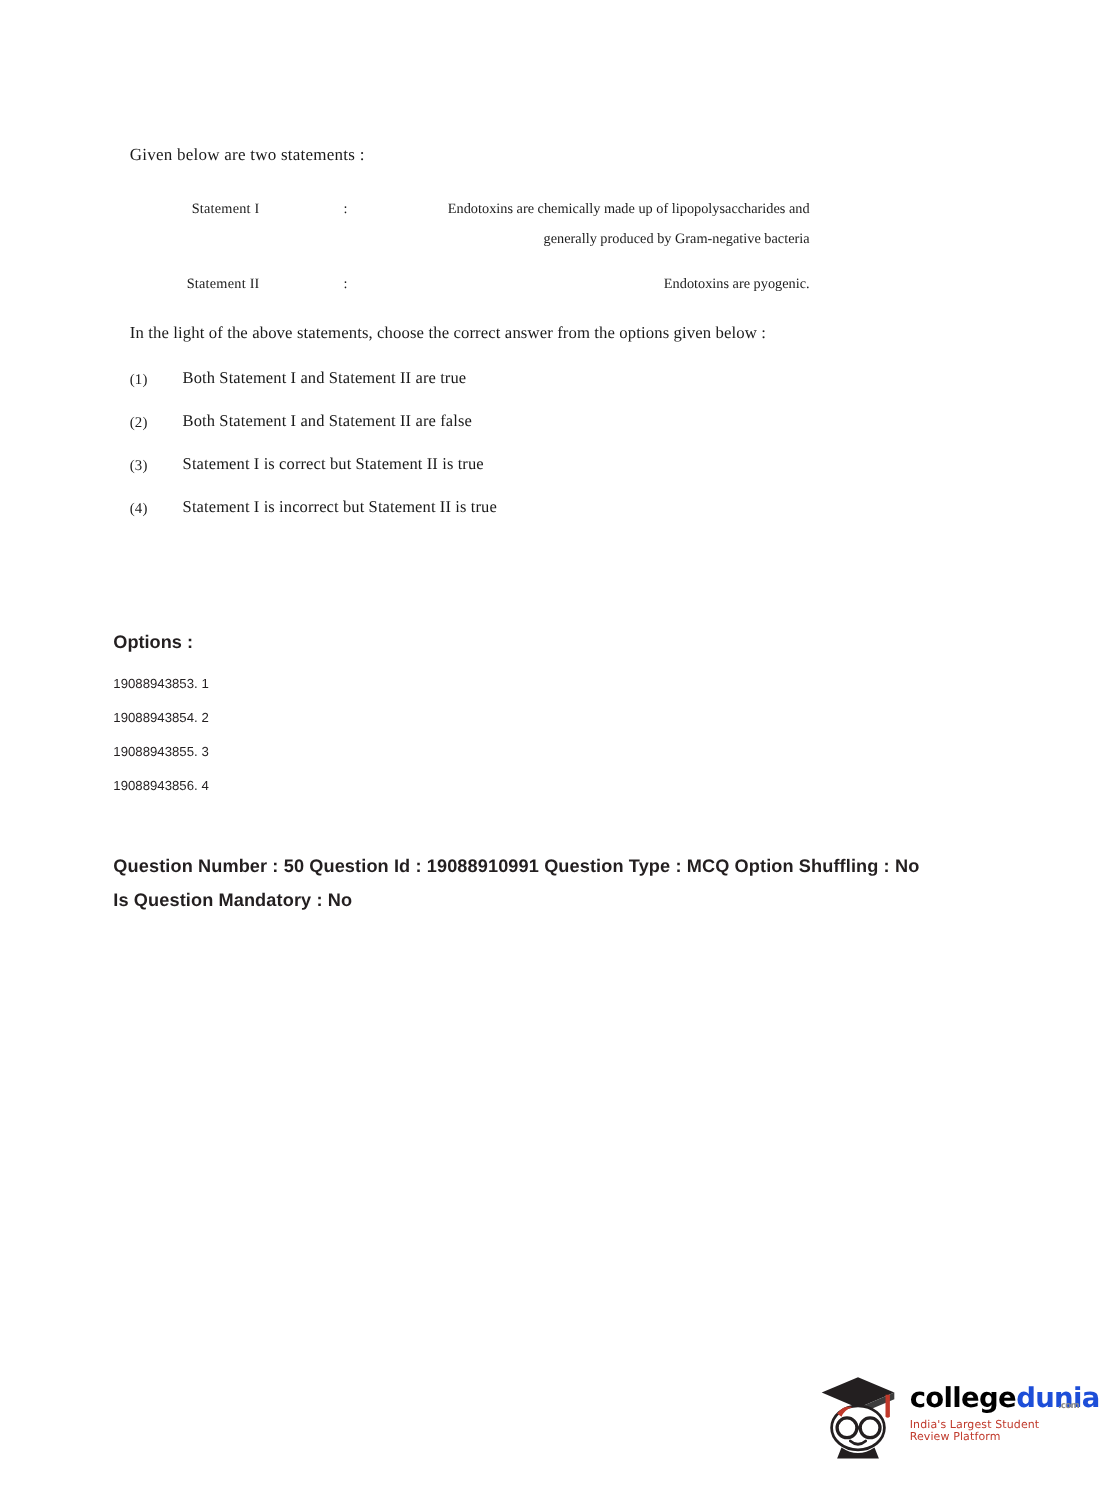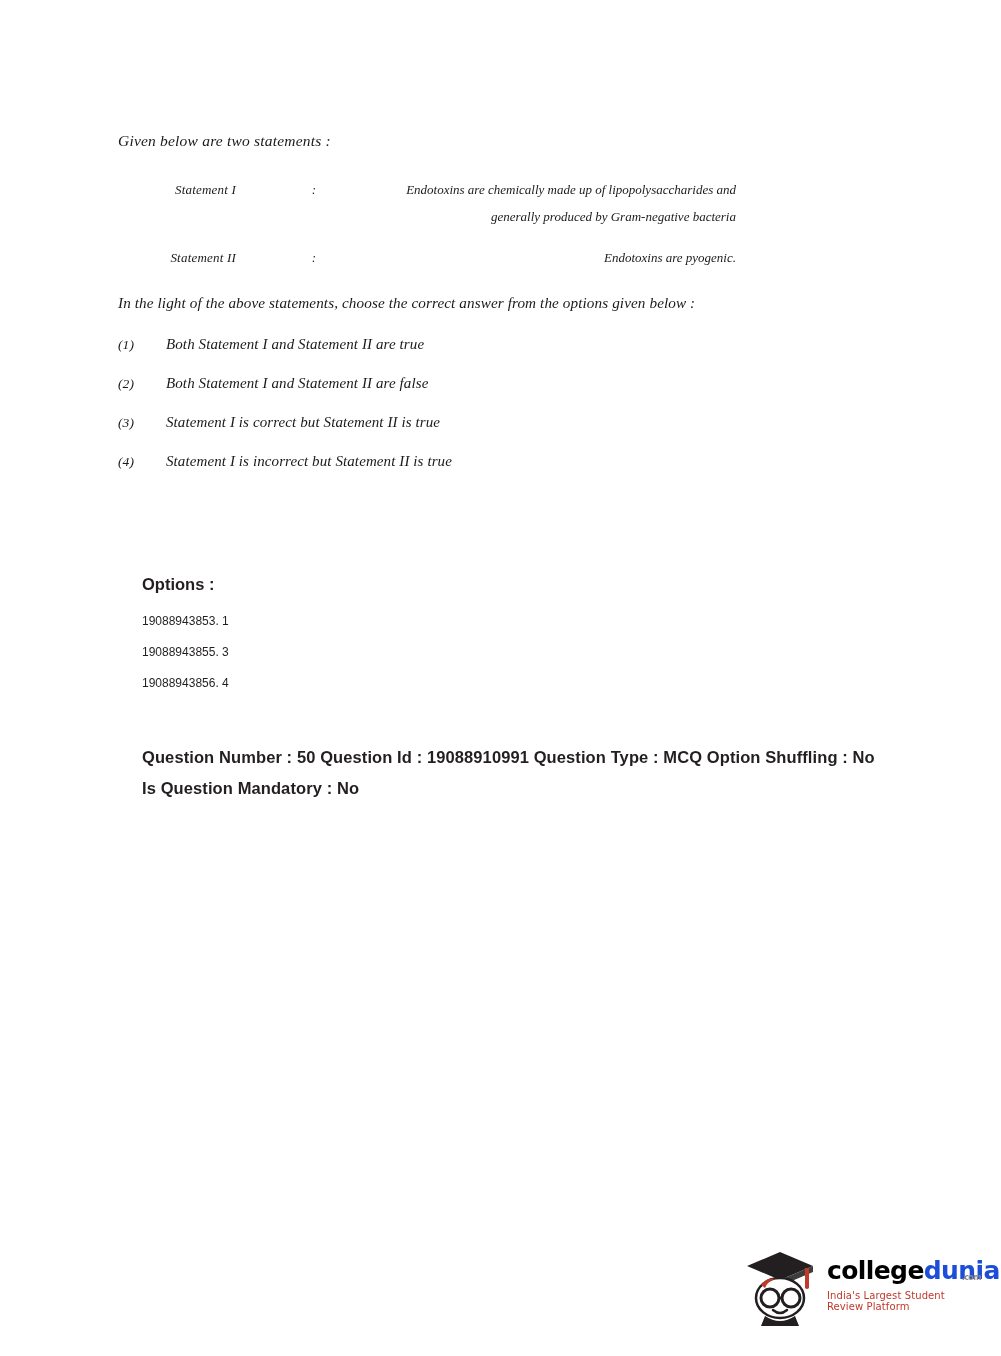--- a/index.html
+++ b/index.html
@@ -23,21 +23,20 @@
   }
 
   
   .scan {
     position: absolute;
     left: 118px;
     top: 132px;
     width: 720px;
     font-family: "Liberation Serif", serif;
     color: #1a1a1a;
-    font-style: italic;
   }
 
   .scan-intro {
     font-size: 15.5px;
     line-height: 1.2;
     margin-bottom: 30px;
     letter-spacing: 0.2px;
   }
 
   .stmt-row {
@@ -91,21 +90,20 @@
   }
 
   
   .meta {
     position: absolute;
     left: 103px;
     top: 575px;
     width: 820px;
     font-family: "Liberation Sans", sans-serif;
     color: #231f20;
-    margin-left: 39px;
   }
 
   .meta-heading {
     font-size: 16.5px;
     font-weight: bold;
     margin-bottom: 20px;
   }
 
   .meta-option {
     font-size: 12px;
@@ -213,20 +211,21 @@
       <div class="opt-num">(4)</div>
       <div class="opt-text">Statement I is incorrect but Statement II is true</div>
     </div>
 
   </div>
 
   <div class="meta">
     <div class="meta-heading">Options :</div>
 
     <div class="meta-option">19088943853. 1</div>
+    <div class="meta-option">19088943854. 2</div>
     <div class="meta-option">19088943855. 3</div>
     <div class="meta-option">19088943856. 4</div>
 
     <div class="meta-footer">
       <div class="meta-footer-line">Question Number : 50 Question Id : 19088910991 Question Type : MCQ Option Shuffling : No</div>
       <div class="meta-footer-line">Is Question Mandatory : No</div>
     </div>
   </div>
 
   <div class="logo">

